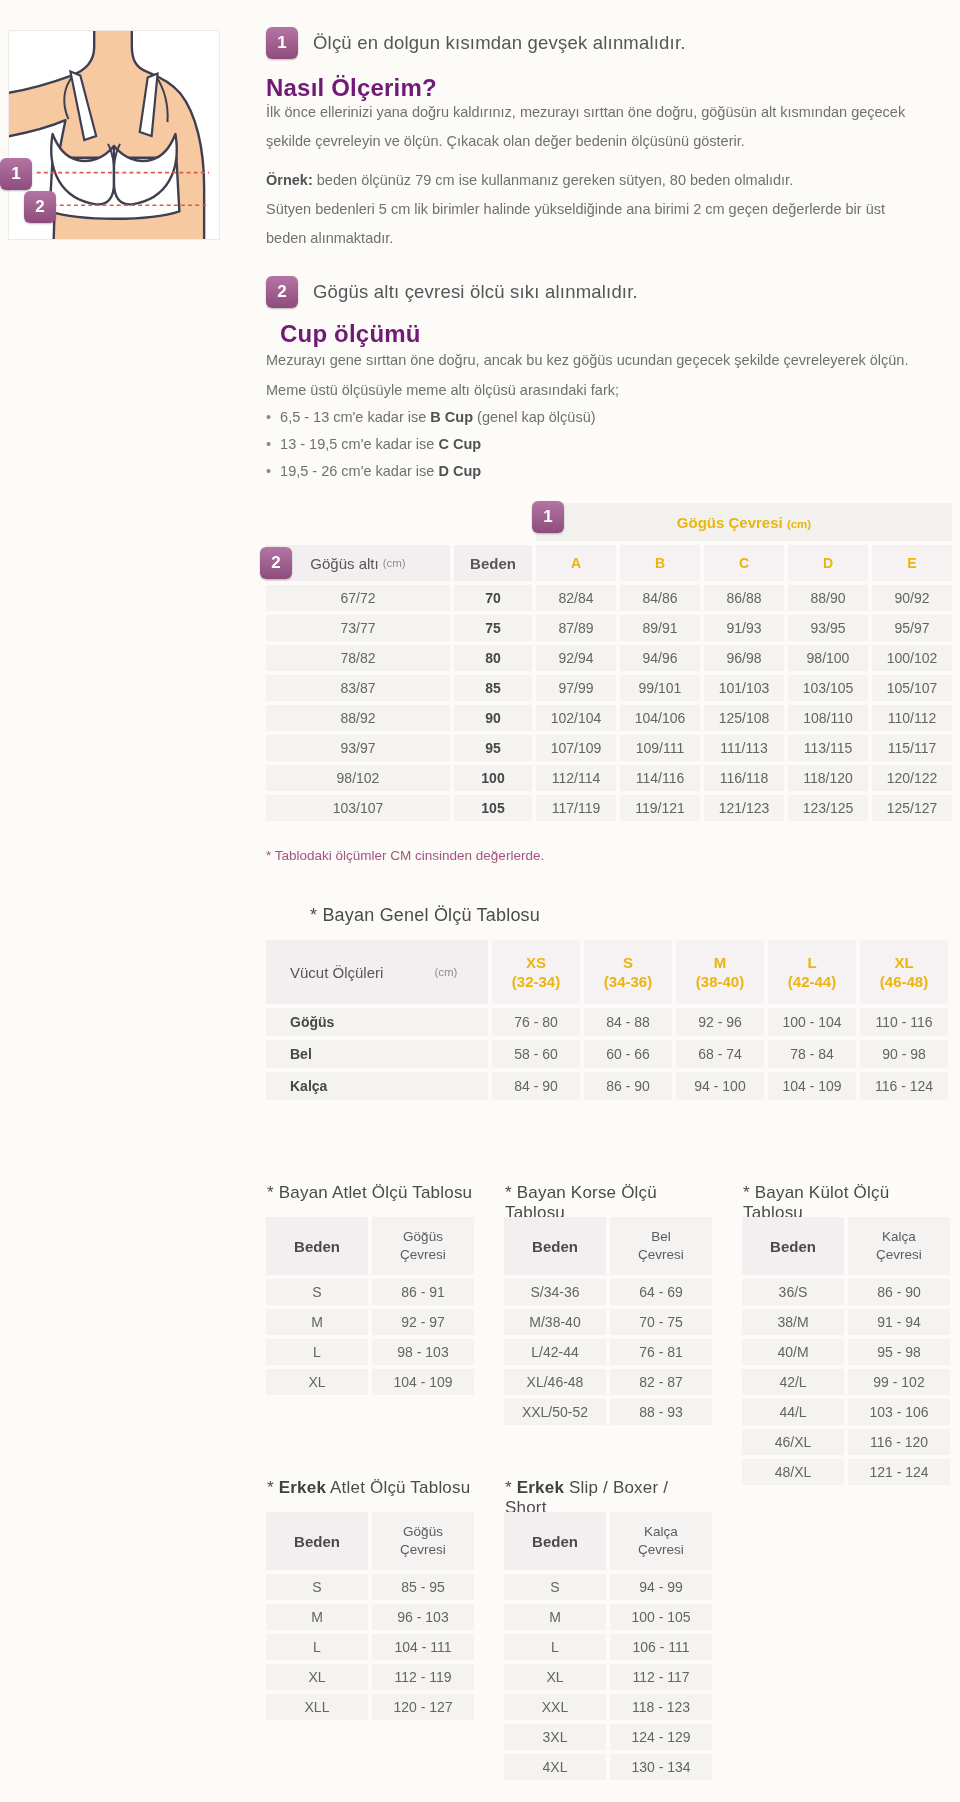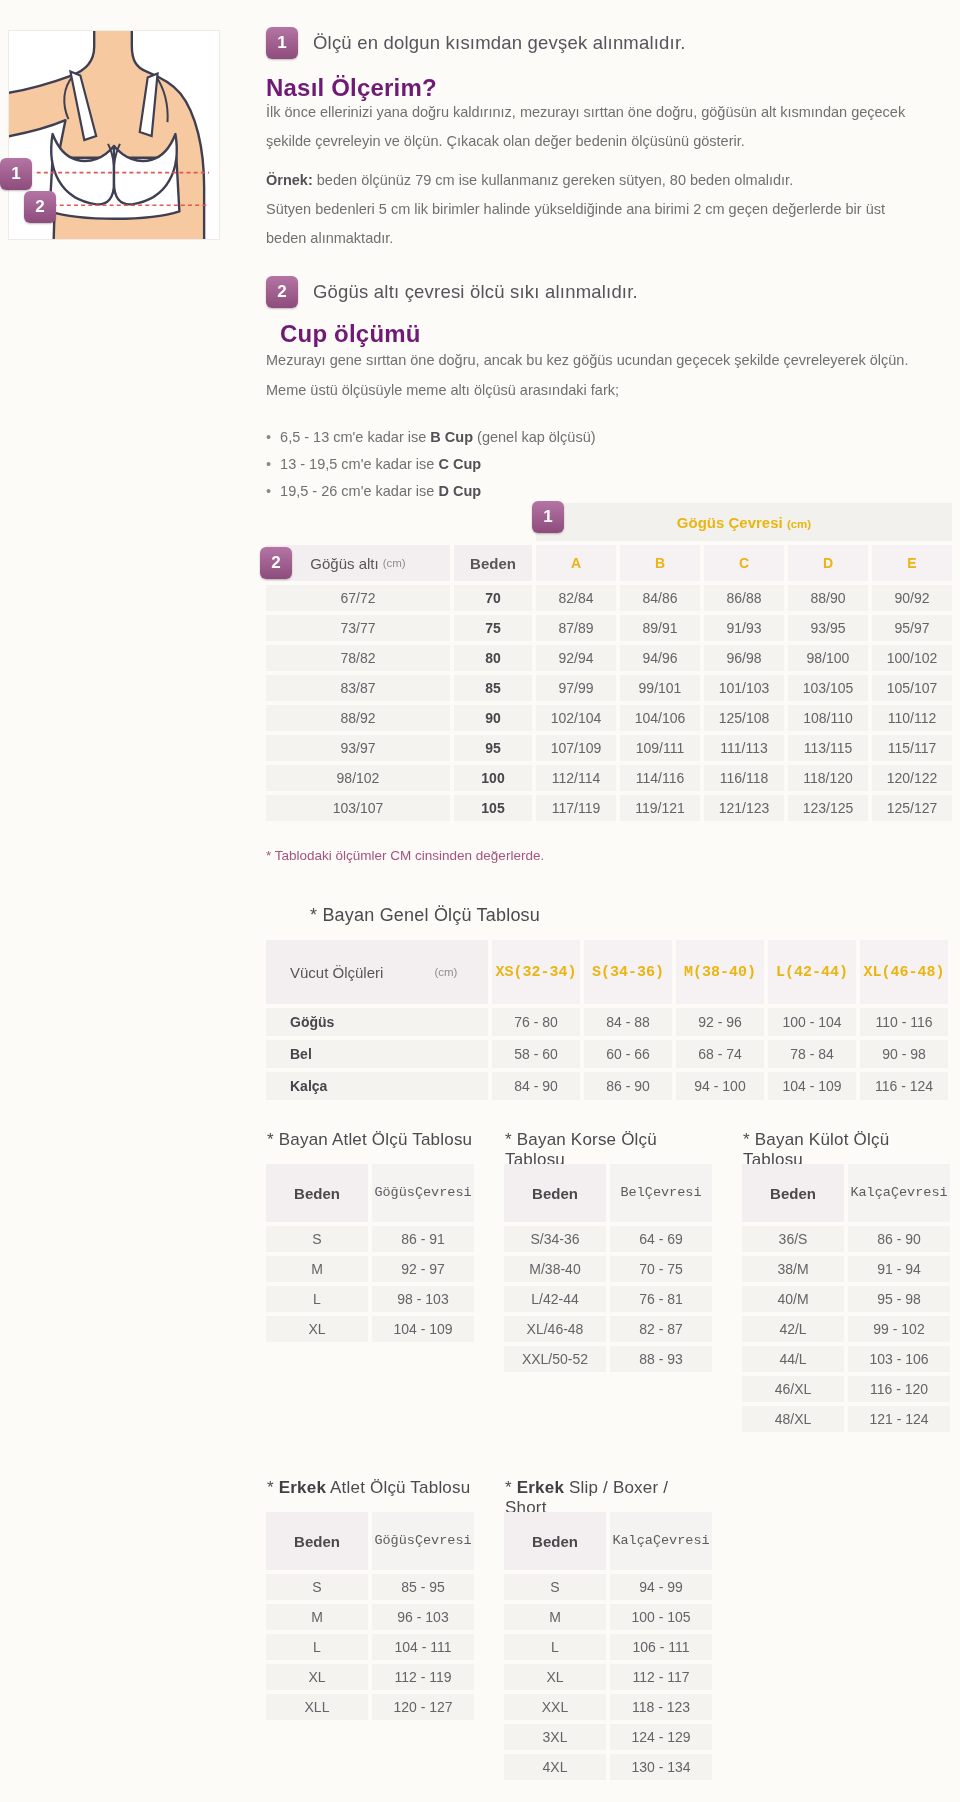--- a/index.html
+++ b/index.html
@@ -29,33 +29,33 @@
   .step-text{ font-size:18.5px; color:#55555a; letter-spacing:.2px; }
   .purple{ position:absolute; color:#701a75; font-size:24px; font-weight:bold; letter-spacing:.2px;text-align:right; }
   .how{ left:266px; top:74px; }
   .cup{ left:280px; top:320px; }
   .body{ position:absolute; left:266px; width:645px; font-size:14.5px; line-height:29px; color:#707070; }
   .how-text{ top:98px; }
   .example{ top:166px; }
   .example b{ color:#58585c; }
   .cup-t1{ top:346px; }
   .cup-t2{ top:376px; }
-  .bullets{ position:absolute; left:266px; top:404px; list-style:none;margin-top:20px; }
+  .bullets{ position:absolute; left:266px; top:404px; list-style:none; }
   .bullets li{ font-size:14.5px; line-height:27px; color:#707070; }
   .bullets li::before{ content:"•"; color:#8a8a8a; margin-right:9px; }
   .bullets b, .example b, strong{ color:#525256; }
 
   
   .cell{ background:#f4f3f0; display:flex; align-items:center; justify-content:center;
          font-size:14px; color:#646466; }
   .cell.bold{ font-weight:bold; color:#47474b; }
   .cell.hdr{ background:#f3eef0; color:#57575a; font-size:15px; }
   .cell.yellow{ color:#eab511; font-weight:bold; background:#f6f2f3; }
   .cell small{ font-size:11.5px; color:#8d8d90; margin-left:4px; font-weight:normal; }
-  .two{ flex-direction:row; line-height:18px; font-size:13.5px; text-align:center;font-family:Liberation Mono, monospace; }
+  .two{ flex-direction:column; line-height:18px; font-size:13.5px; text-align:center; }
 
   
   .bra-grid{ position:absolute; left:266px; top:503px;
     display:grid; grid-template-columns:184px 78px repeat(5,80px);
     grid-template-rows:38px 36px repeat(8,26px); gap:4px; }
   .strip{ grid-column:3/8; position:relative; background:#f2f1ee;
           display:flex; align-items:center; justify-content:center; }
   .strip-badge{ position:absolute; left:-4px; top:-2px; }
   .ytext{ color:#eab511; font-weight:bold; font-size:15px; }
   .ytext small{ font-size:11.5px; color:#eab511; }
@@ -67,21 +67,21 @@
   .gt{ position:absolute; left:266px; top:905px; font-size:18px;margin-left:44px; }
   .gen-grid{ position:absolute; left:266px; top:940px;
     display:grid; grid-template-columns:222px repeat(5,88px);
     grid-template-rows:64px repeat(3,28px); gap:4px; }
   .gh1{ justify-content:flex-start; padding-left:24px;gap:47px; }
   .glabel{ justify-content:flex-start; padding-left:24px; font-weight:bold; color:#47474b; }
   .gen-grid .yellow{ font-size:15px; line-height:19px; }
 
   
   .tables-row{ position:absolute; left:266px; display:flex; gap:30px; align-items:flex-start; }
-  .row3{ top:1130px; }
+  .row3{ top:1183px; }
   .row2{ top:1478px; }
   .stbl{ width:208px; }
   .stbl h3{ margin:0 0 14px 1px; height:20px; }
   .stbl h3 b{ color:#414144; }
   .sgrid{ display:grid; grid-template-columns:102px 102px; gap:4px; }
   .sgrid .cell{ height:26px; }
   .sgrid .shd{ height:58px; font-weight:bold; color:#4a4a4c; }
   .sgrid .two{ height:58px; background:#f5f3f1; color:#5c5c5e; }
 
   .footnote{ position:absolute; left:266px; top:848px; color:#a4547e; font-size:13.5px; }

